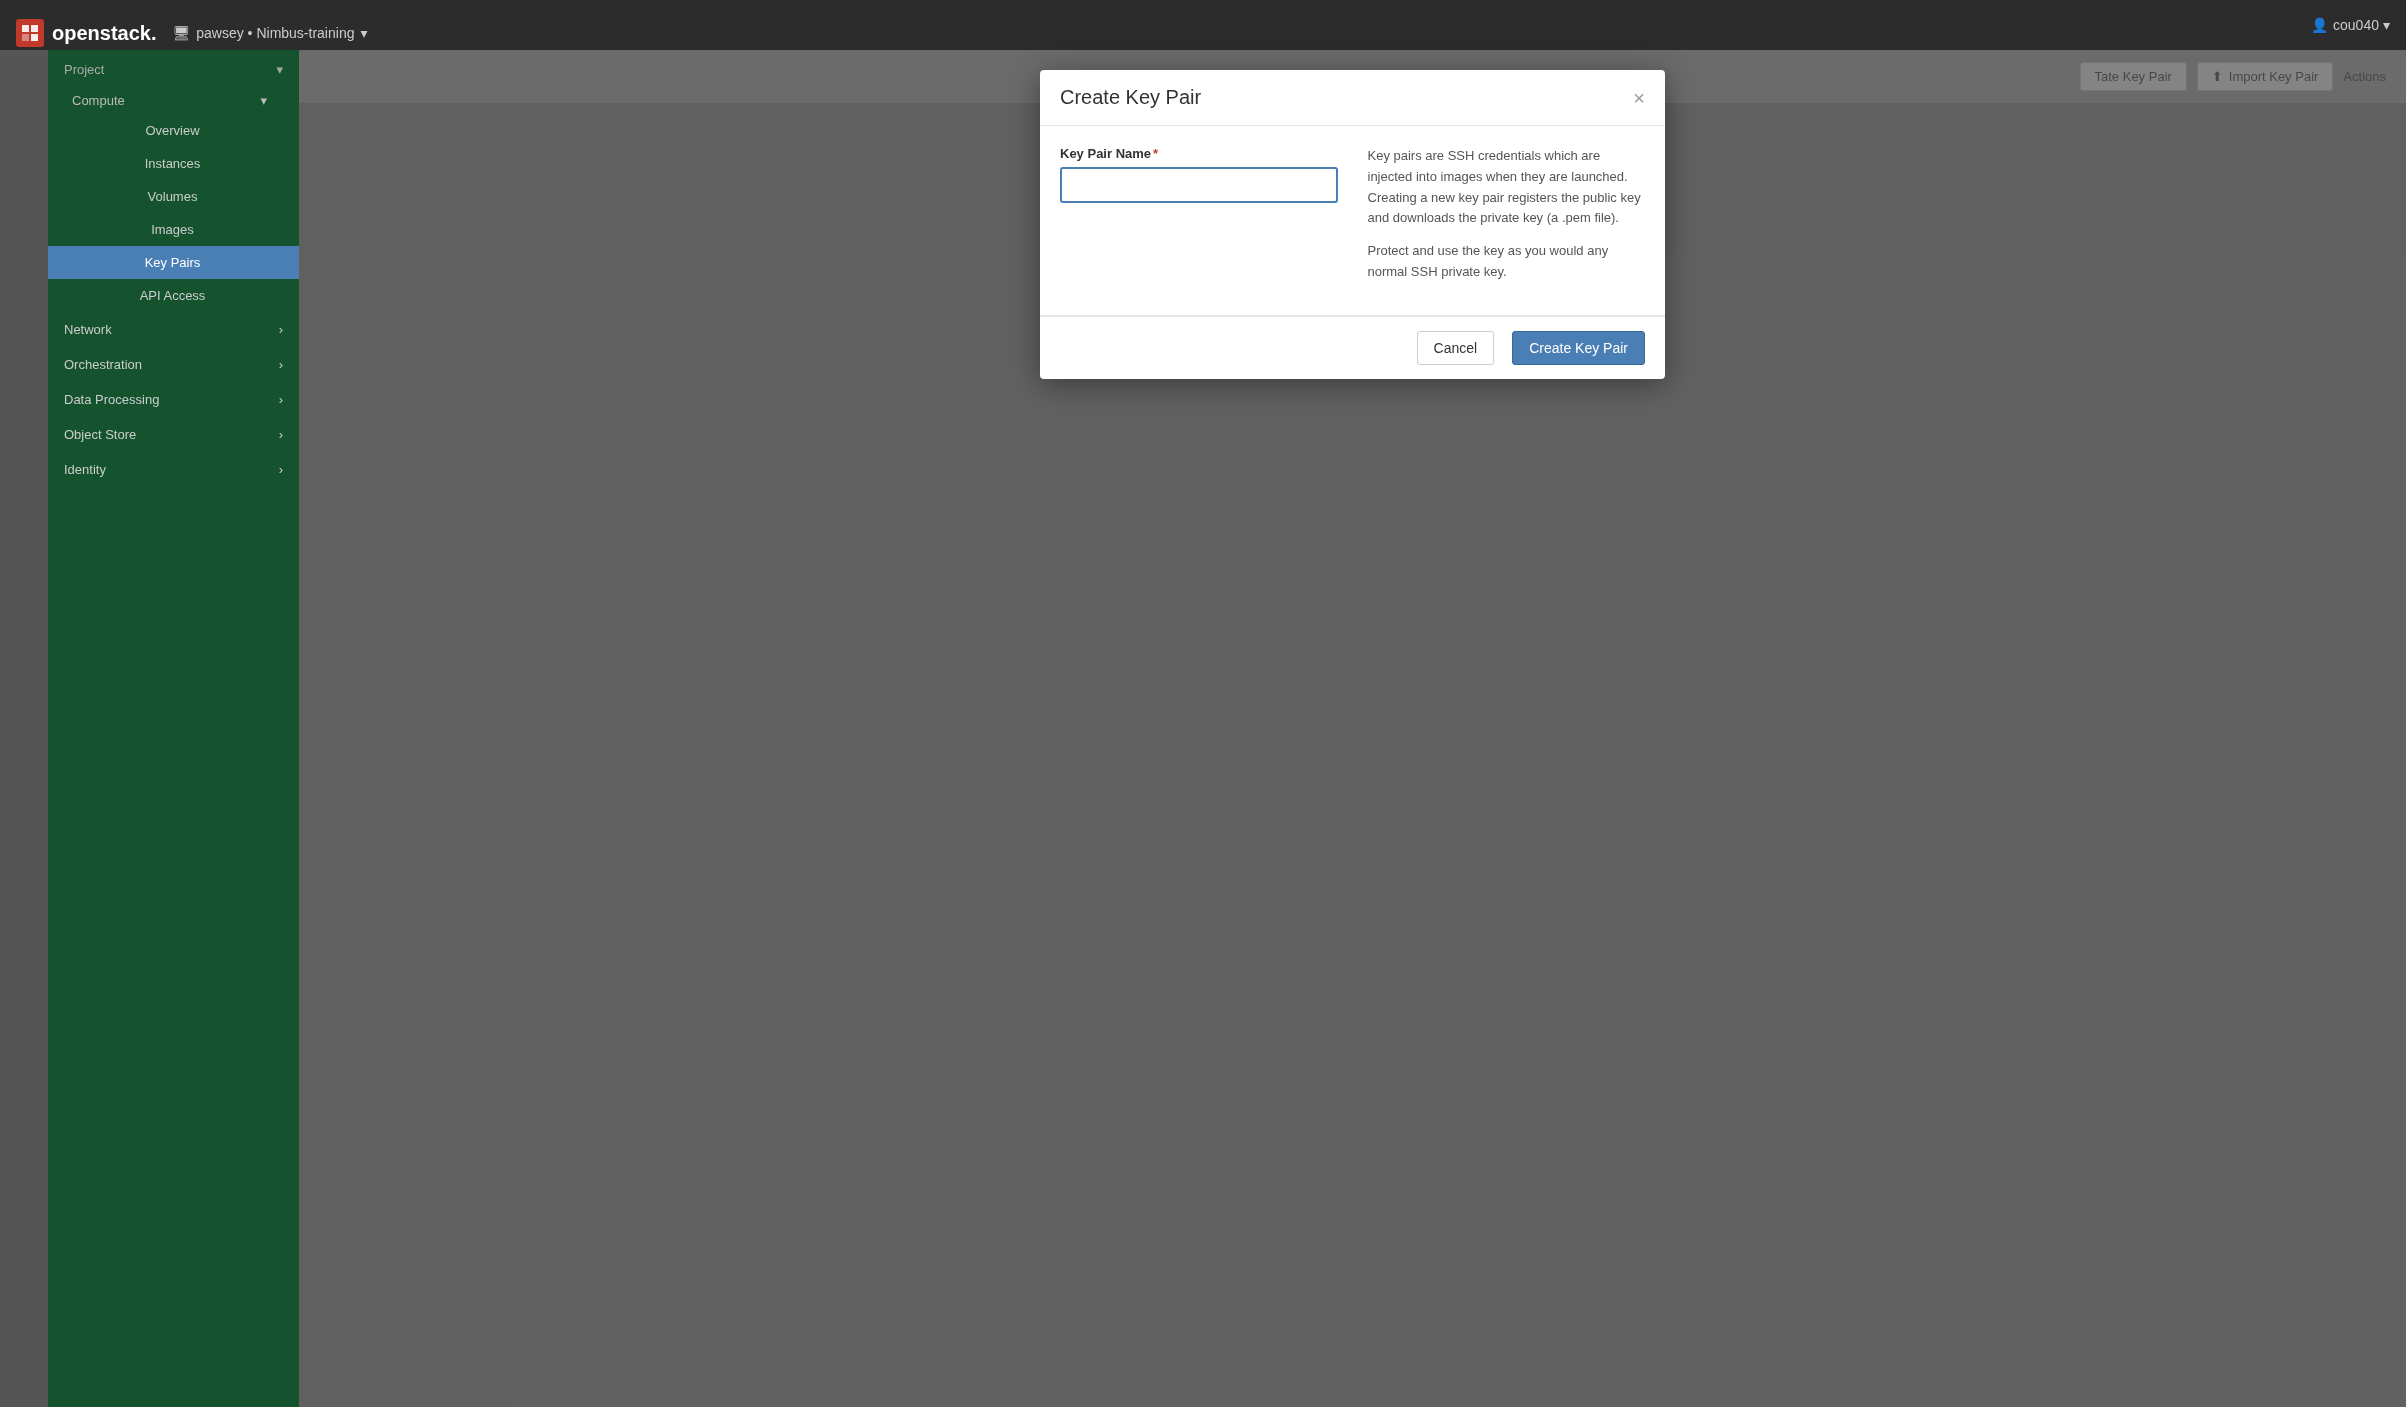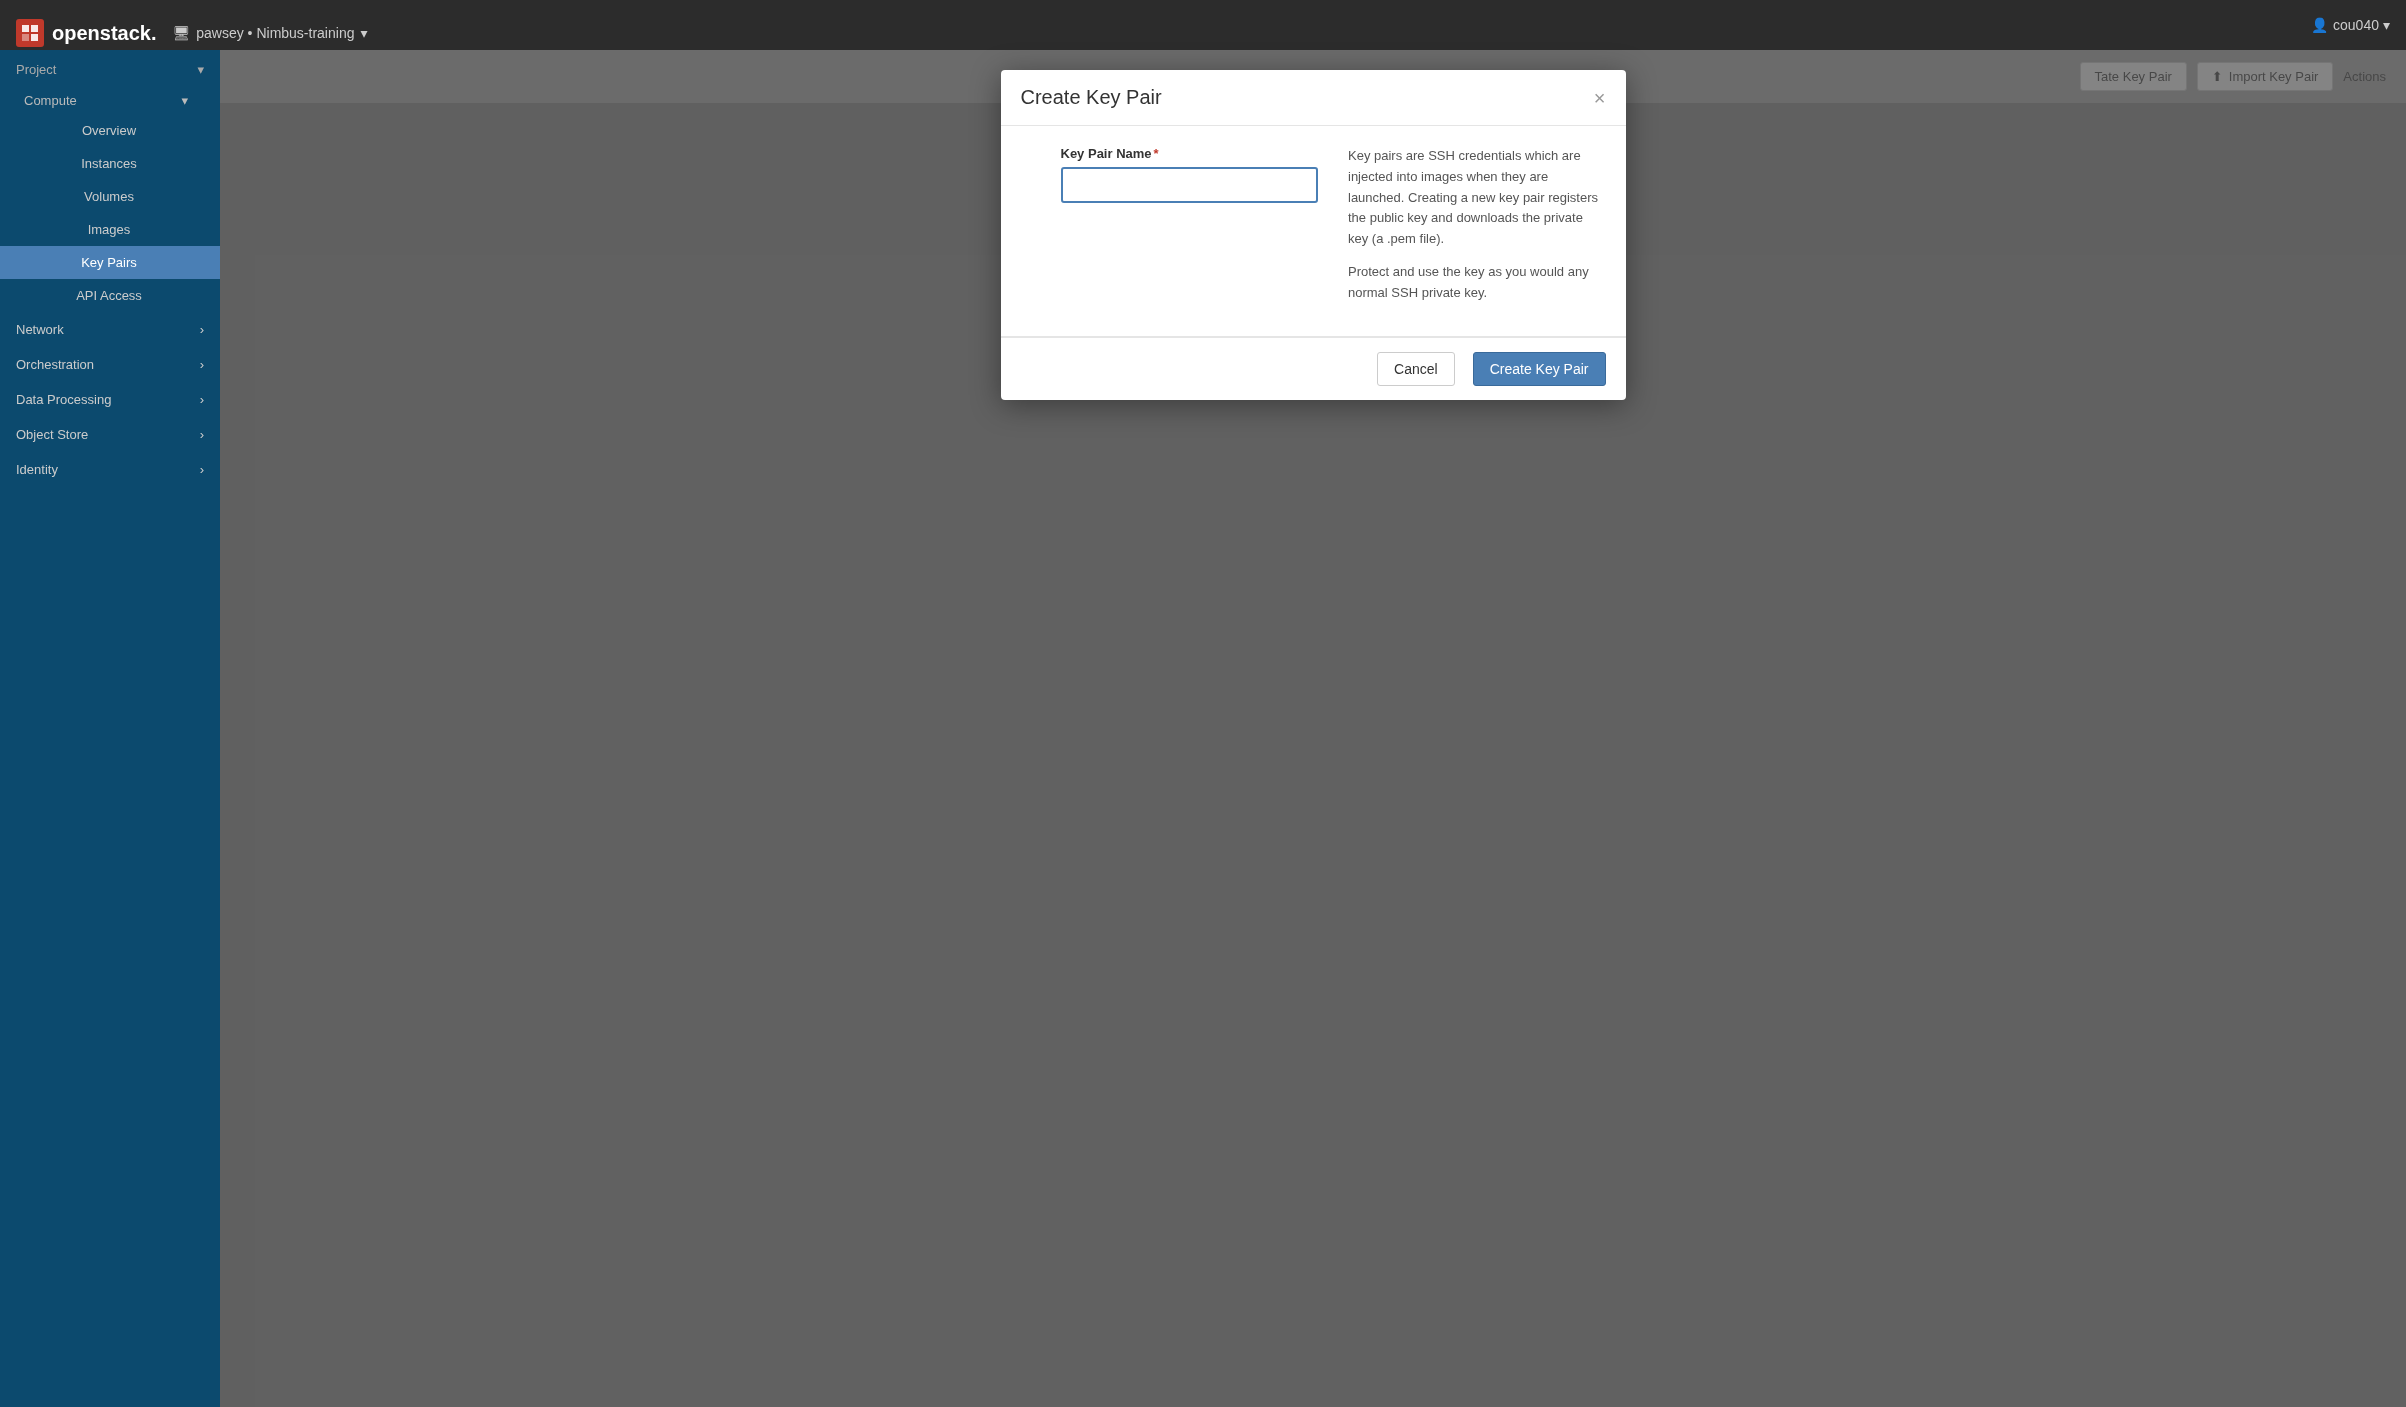--- a/index.html
+++ b/index.html
@@ -31,25 +31,26 @@
 
     
     .layout {
       display: flex;
       margin-top: 50px;
       height: calc(100vh - 50px);
     }
 
     
     .sidebar {
-      width: 220px;
-      background: #0c4a6e;
+      width: 251px;
+      background: #14532d;
       color: #ccc;
       flex-shrink: 0;
       overflow-y: auto;
+      margin-left: 48px;
     }
     .sidebar-section-header {
       padding: 12px 16px 8px;
       font-size: 13px;
       color: #aaa;
       display: flex; align-items: center; justify-content: space-between;
       cursor: pointer;
     }
     .sidebar-sub-header {
       padding: 8px 32px 6px 24px;
@@ -139,21 +140,21 @@
       cursor: pointer;
       background: none;
       border: none;
       line-height: 1;
     }
     .modal-body {
       padding: 20px;
       display: flex;
       gap: 30px;
     }
-    .modal-form { flex: 1; margin-left: 40px; }
+    .modal-form { flex: 1; }
     .modal-description { flex: 1; font-size: 13px; color: #555; line-height: 1.6; }
     .modal-description p { margin-bottom: 12px; }
     .modal-footer {
       padding: 14px 20px;
       border-top: 1px solid #e5e5e5;
       display: flex;
       justify-content: flex-end;
       gap: 18px;
     }
 

